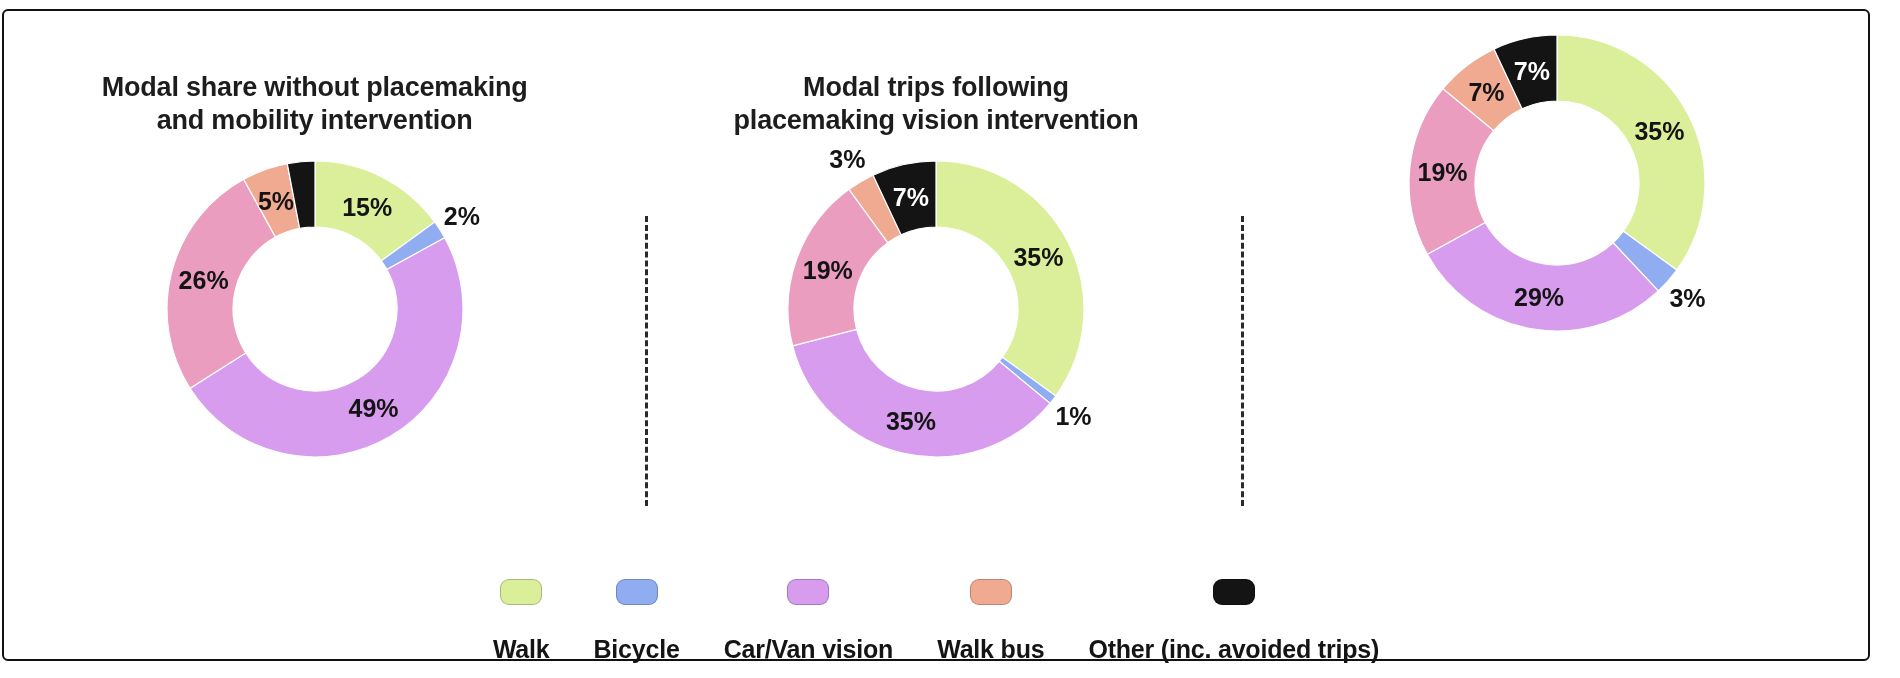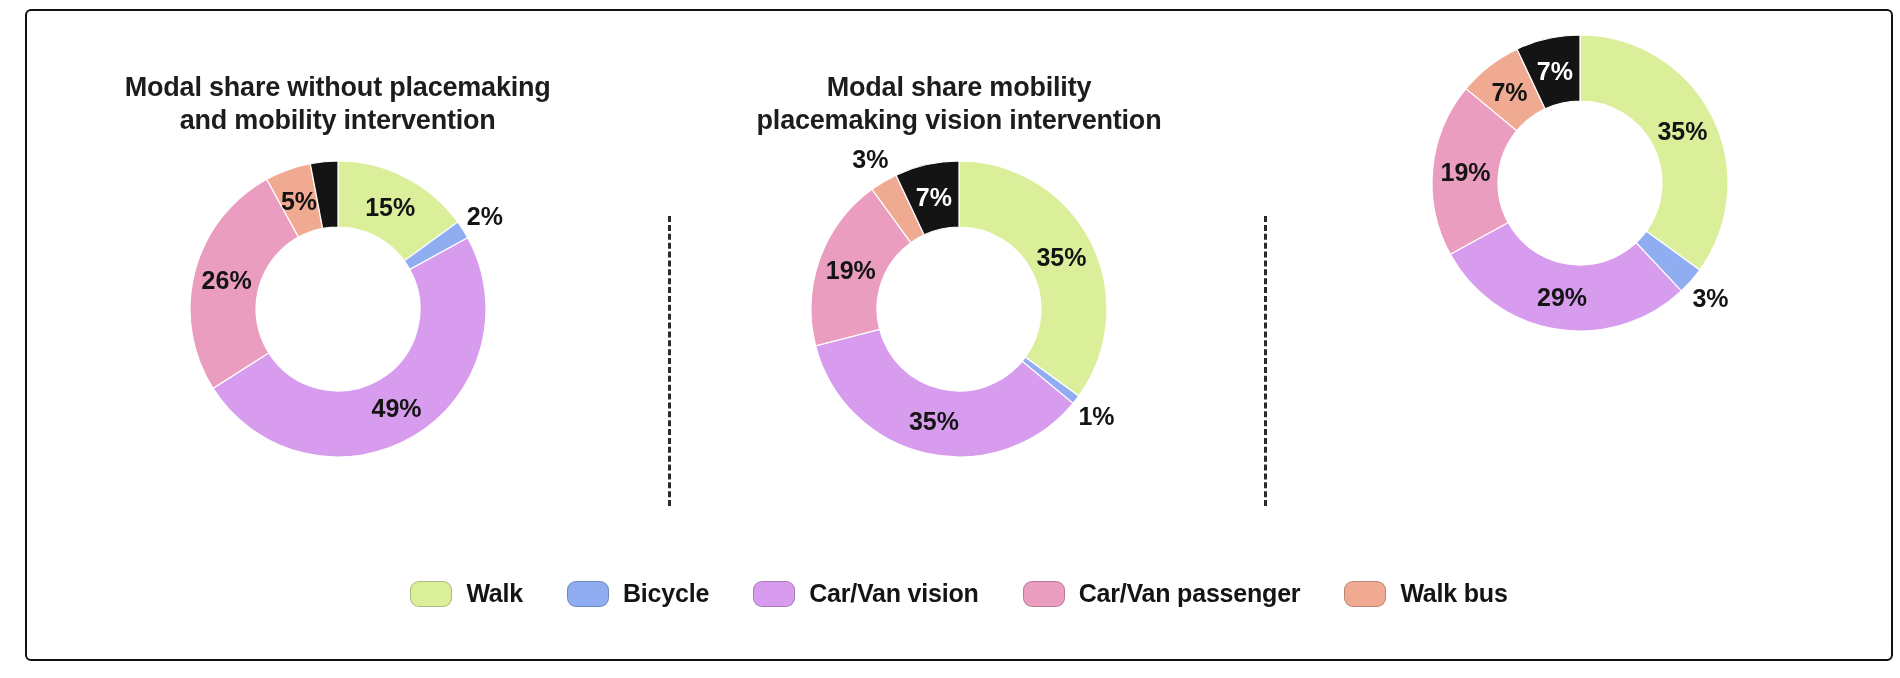--- a/index.html
+++ b/index.html
@@ -1,27 +1,27 @@
 <!DOCTYPE html>
 <html><head>
 <meta charset="utf-8">
 <style>
   html,body{margin:0;padding:0;background:#ffffff;}
   body{width:1900px;height:678px;font-family:"Liberation Sans",sans-serif;overflow:hidden;}
-  .frame{position:absolute;left:25px;top:9px;width:1868px;height:652px;border:2px solid #111111;border-radius:6px;background:#ffffff;box-sizing:border-box;}
+  .frame{position:absolute;left:2px;top:9px;width:1868px;height:652px;border:2px solid #111111;border-radius:6px;background:#ffffff;box-sizing:border-box;}
   .charts-row{position:absolute;left:0;top:0;width:100%;height:560px;display:flex;flex-direction:row;align-items:flex-start;}
   .panel{position:relative;flex:1 1 0;height:100%;display:flex;flex-direction:column;align-items:center;}
   .panel-title{margin-top:60px;text-align:center;font-size:27px;font-weight:bold;color:#1d1d1d;line-height:1.22;letter-spacing:-0.2px;white-space:pre-line;}
   .donut-wrap{position:relative;width:360px;height:330px;margin-top:12px;}
   .donut-svg{position:absolute;left:0;top:0;width:360px;height:330px;}
   .divider{position:absolute;top:205px;height:290px;width:0;border-left:3px dashed #2a2a2a;}
   .divider.d1{left:641px;}
   .divider.d2{left:1237px;}
   .legend{position:absolute;left:0;top:568px;width:100%;display:flex;flex-direction:row;align-items:center;justify-content:center;gap:44px;}
-  .legend-item{display:flex;align-items:center;gap:14px;}
+  .legend-item{display:flex;flex-direction:column;align-items:center;gap:30px;}
   .swatch{width:42px;height:26px;border-radius:9px;border:1px solid rgba(0,0,0,0.22);box-sizing:border-box;}
   .legend-label{font-size:25px;font-weight:bold;color:#141414;letter-spacing:-0.2px;white-space:nowrap;}
   .slice-label{font-size:25px;font-weight:bold;}
 </style>
 </head>
 <body>
 
 <div class="frame">
 
   <div class="charts-row">
@@ -41,21 +41,21 @@
             <text x="326.91305903735065" y="75.7661376736546" text-anchor="middle" class="slice-label" fill="#141414">2%</text>
             <text x="238.5397628112927" y="267.9853331054535" text-anchor="middle" class="slice-label" fill="#141414">49%</text>
             <text x="68.61293647020744" y="140.40066297604162" text-anchor="middle" class="slice-label" fill="#141414">26%</text>
             <text x="141.0451391717916" y="60.79871157026403" text-anchor="middle" class="slice-label" fill="#141414">5%</text>
             <text x="163.62515348257858" y="-4.227781840935933" text-anchor="middle" class="slice-label" fill="#141414">3%</text>
           </svg>
       </div>
     </div>
 
     <div class="panel">
-      <div class="panel-title">Modal share mobility
+      <div class="panel-title">Modal trips following
 placemaking vision intervention</div>
       <div class="donut-wrap">
         <svg class="donut-svg" viewBox="0 0 360 330">
             <path d="M 180 12 A 148 148 0 0 1 299.73451516749225 246.992217339286 L 246.3393935387457 208.1983906879828 A 82 82 0 0 0 180 78 Z" fill="#dbef9b" stroke="#ffffff" stroke-width="1.2"></path>
             <path d="M 299.73451516749225 246.992217339286 A 148 148 0 0 1 294.03595993081683 254.33875048280606 L 243.18208590761472 212.26876715939255 A 82 82 0 0 0 246.3393935387457 208.1983906879828 Z" fill="#8fadf0" stroke="#ffffff" stroke-width="1.2"></path>
             <path d="M 294.03595993081683 254.33875048280606 A 148 148 0 0 1 36.64969215296264 196.80610330039863 L 100.57618078745227 180.39257074751816 A 82 82 0 0 0 243.18208590761472 212.26876715939255 Z" fill="#d79cee" stroke="#ffffff" stroke-width="1.2"></path>
             <path d="M 36.64969215296264 196.80610330039863 A 148 148 0 0 1 93.00778266071396 40.265484832507795 L 131.8016093120172 93.66060646125432 A 82 82 0 0 0 100.57618078745227 180.39257074751816 Z" fill="#eb9dbf" stroke="#ffffff" stroke-width="1.2"></path>
             <path d="M 93.00778266071396 40.265484832507795 A 148 148 0 0 1 116.9846648483692 26.08559623502913 L 145.086098091664 85.80418169778642 A 82 82 0 0 0 131.8016093120172 93.66060646125432 Z" fill="#f1aa92" stroke="#ffffff" stroke-width="1.2"></path>
             <path d="M 116.9846648483692 26.08559623502913 A 148 148 0 0 1 179.99999999999997 12 L 179.99999999999997 78 A 82 82 0 0 0 145.086098091664 85.80418169778642 Z" fill="#141414" stroke="#ffffff" stroke-width="1.2"></path>
             <text x="282.4657502816623" y="116.79109252995211" text-anchor="middle" class="slice-label" fill="#141414">35%</text>
@@ -99,22 +99,22 @@
       </div>
       <div class="legend-item">
         <span class="swatch" style="background: rgb(143, 173, 240);"></span>
         <span class="legend-label">Bicycle</span>
       </div>
       <div class="legend-item">
         <span class="swatch" style="background: rgb(215, 156, 238);"></span>
         <span class="legend-label">Car/Van vision</span>
       </div>
       <div class="legend-item">
-        <span class="swatch" style="background: rgb(235, 157, 191);"></span>
-        <span class="legend-label">Car/Van passenger</span>
+        <span class="swatch" style="background: rgb(241, 170, 146);"></span>
+        <span class="legend-label">Walk bus</span>
       </div>
       <div class="legend-item">
-        <span class="swatch" style="background: rgb(241, 170, 146);"></span>
-        <span class="legend-label">Walk bus</span>
+        <span class="swatch" style="background: rgb(20, 20, 20);"></span>
+        <span class="legend-label">Other (inc. avoided trips)</span>
       </div>
     </div>
 
 </div>
 
 </body></html>

